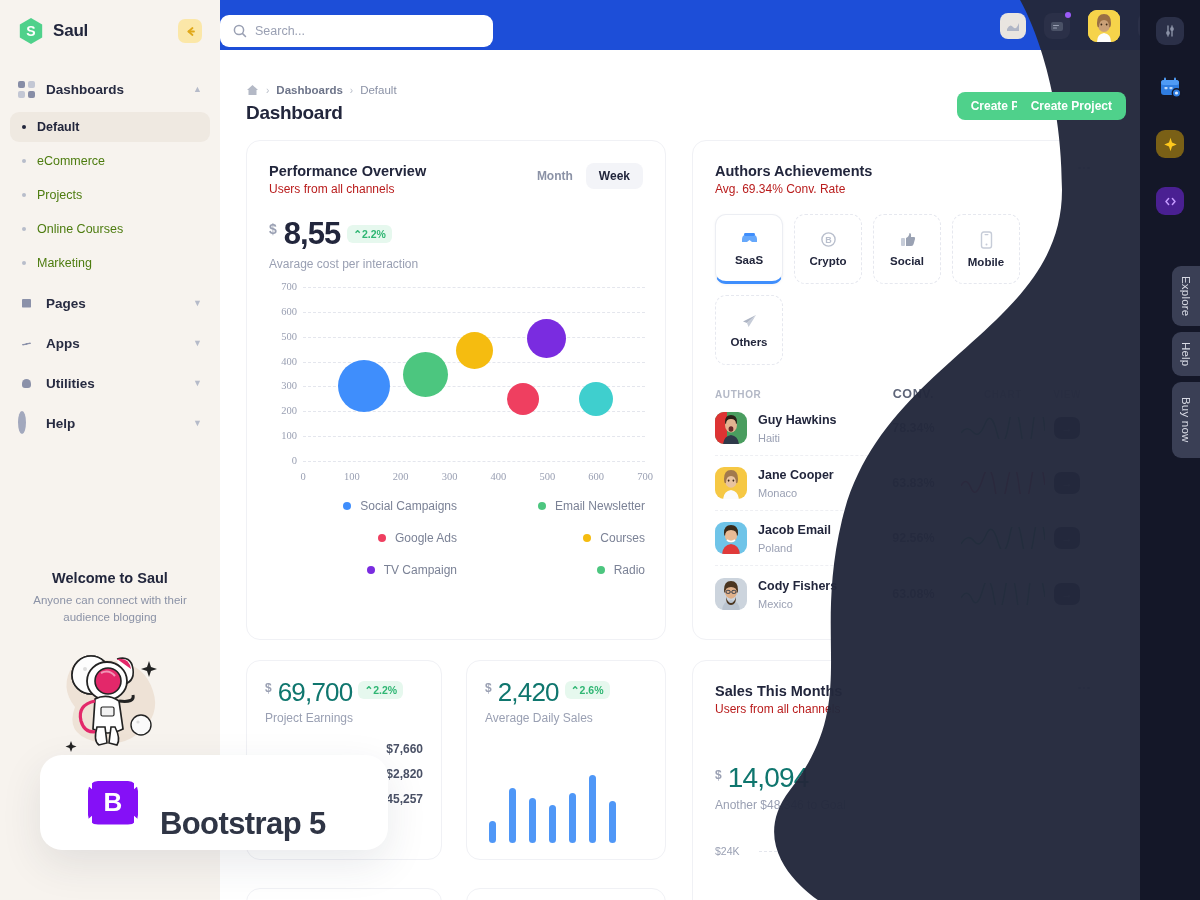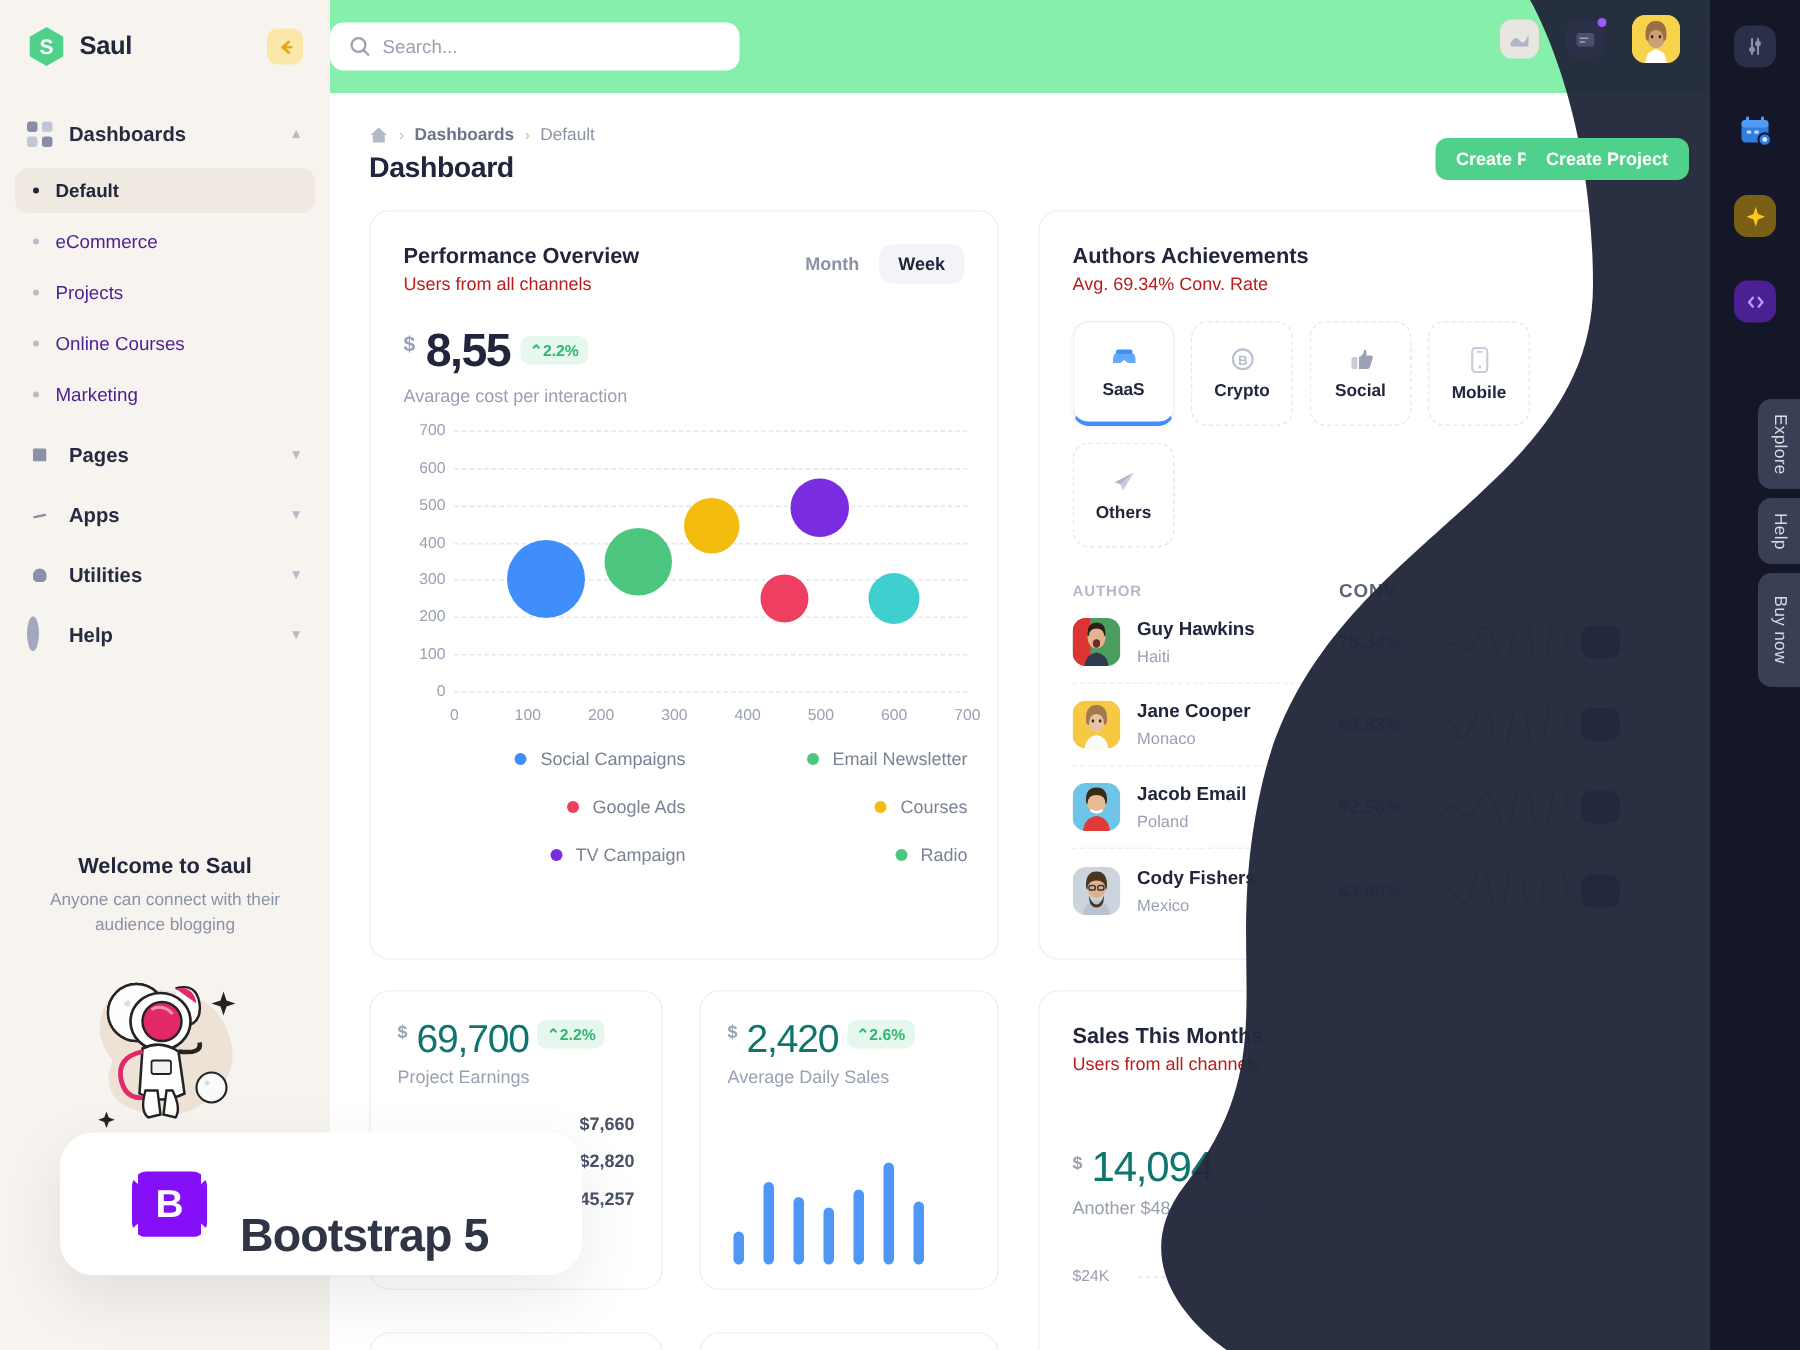--- a/index.html
+++ b/index.html
@@ -47,33 +47,33 @@
   .ico-box::after{content:'';position:absolute;left:4px;top:4px;width:9px;height:9px;border-radius:2px;background:#9096ad;}
   .ico-box.pages::after{ clip-path: polygon(0 0,100% 0,100% 100%,0 100%); border-radius:1px; background:#8b91a9;}
   .ico-box.apps::after{ background:transparent; border-top:2px solid #8b91a9; transform:rotate(-12deg); height:0; width:9px; top:8px;}
   .ico-box.utils::after{ border-radius:50% 50% 3px 3px; background:#8b91a9;}
   .ico-life { width:16px;height:16px;border-radius:50%;border:4px solid #a2a8bd; box-sizing:border-box; position:relative;}
   .ico-life::after{content:'';position:absolute;left:3px;top:3px;width:2px;height:2px;}
   .chev { margin-left:auto; color:#b6bbc9; font-size:9px; line-height:1; }
   .nav-sub { padding: 2px 10px 4px 10px; }
   .nav-item {
     display:flex; align-items:center; height:30px; margin:4px 0; padding:0 12px;
-    border-radius:9px; font-size:12.5px; color:#4c1d95; cursor:pointer;
+    border-radius:9px; font-size:12.5px; color:#4d7c0f; cursor:pointer;
   }
   .nav-item .dot { width:4px;height:4px;border-radius:50%;background:#b8bdca;margin-right:11px;flex:0 0 auto;}
   .nav-item.active { background:#efe9e1; color:#22263c; font-weight:bold; }
   .nav-item.active .dot { background:#22263c; }
 
   .welcome { position:absolute; left:0; top:570px; width:220px; text-align:center; padding:0 22px;}
   .welcome-title { font-size:14.5px; font-weight:bold; color:#22263c; }
   .welcome-sub { font-size:11.5px; color:#8b92a6; line-height:1.45; margin-top:6px;}
   .astro-wrap { margin-top:12px; display:flex; justify-content:center; }
 
   
-  .topbar { position:absolute; left:220px; top:0; width:980px; height:62px; background:#86efac; }
+  .topbar { position:absolute; left:220px; top:0; width:980px; height:50px; background:#1d4ed8; }
   .search {
     position:absolute; left:0px; top:15px; width:273px; height:32px;
     background:#fff; border-radius:9px; display:flex; align-items:center; padding:0 13px;
   }
   .search svg { flex:0 0 auto; }
   .search-ph { margin-left:8px; font-size:12.5px; color:#9aa0b3;}
   .top-icons { position:absolute; right:36px; top:10px; display:flex; align-items:center; gap:18px; }
   .tico { width:26px;height:26px;border-radius:8px; display:flex;align-items:center;justify-content:center;cursor:pointer;}
   .tico.chart { background:#e9e5e0; }
   .tico.msg { background:#2b3048; position:relative; }
@@ -116,21 +116,21 @@
   #perf { position:absolute; left:0; top:0; width:420px; height:500px; padding:22px; }
   .seg { position:absolute; right:22px; top:22px; display:flex; align-items:center; }
   .seg-item { font-size:12px; color:#8b92a6; padding:6px 13px; border-radius:8px; cursor:pointer; font-weight:bold;}
   .seg-item.on { background:#f3f4f8; color:#22263c; }
   .bignum { display:flex; align-items:flex-end; gap:7px; margin-top:22px; }
   .bignum .cur { font-size:14px; color:#9aa0b3; font-weight:bold; position:relative; top:-12px;}
   .bignum .val { font-size:31px; font-weight:bold; color:#22263c; letter-spacing:-1px; line-height:1;}
   .pill { background:#e6f8ee; color:#2fb673; font-size:10.5px; font-weight:bold; padding:3px 6px; border-radius:6px; position:relative; top:-6px;}
   .bignum-sub { font-size:12px; color:#9aa0b3; margin-top:8px; }
 
-  .bubble-chart { position:relative; margin-top:16px; width:376px; height:200px; }
+  .bubble-chart { position:relative; margin-top:16px; width:376px; height:200px;font-family:Liberation Serif, serif; }
   .yl { position:absolute; font-size:10.5px; color:#9aa0b3; text-align:right; width:28px; }
   .gl { position:absolute; left:34px; right:0; height:0; border-top:1px dashed #e4e6ed; }
   .xl { position:absolute; font-size:10.5px; color:#9aa0b3; text-align:center; width:26px; }
   .bub { position:absolute; border-radius:50%; }
 
   .legend { margin-top:12px; width:376px; display:flex; flex-wrap:wrap; }
   .lg { display:flex; align-items:center; width:50%; margin-bottom:18px;justify-content:flex-end; }
   .lg .sw { width:8px;height:8px;border-radius:50%;margin-right:9px;flex:0 0 auto;}
   .lg .lb { font-size:12px; color:#7b8296; }
 

